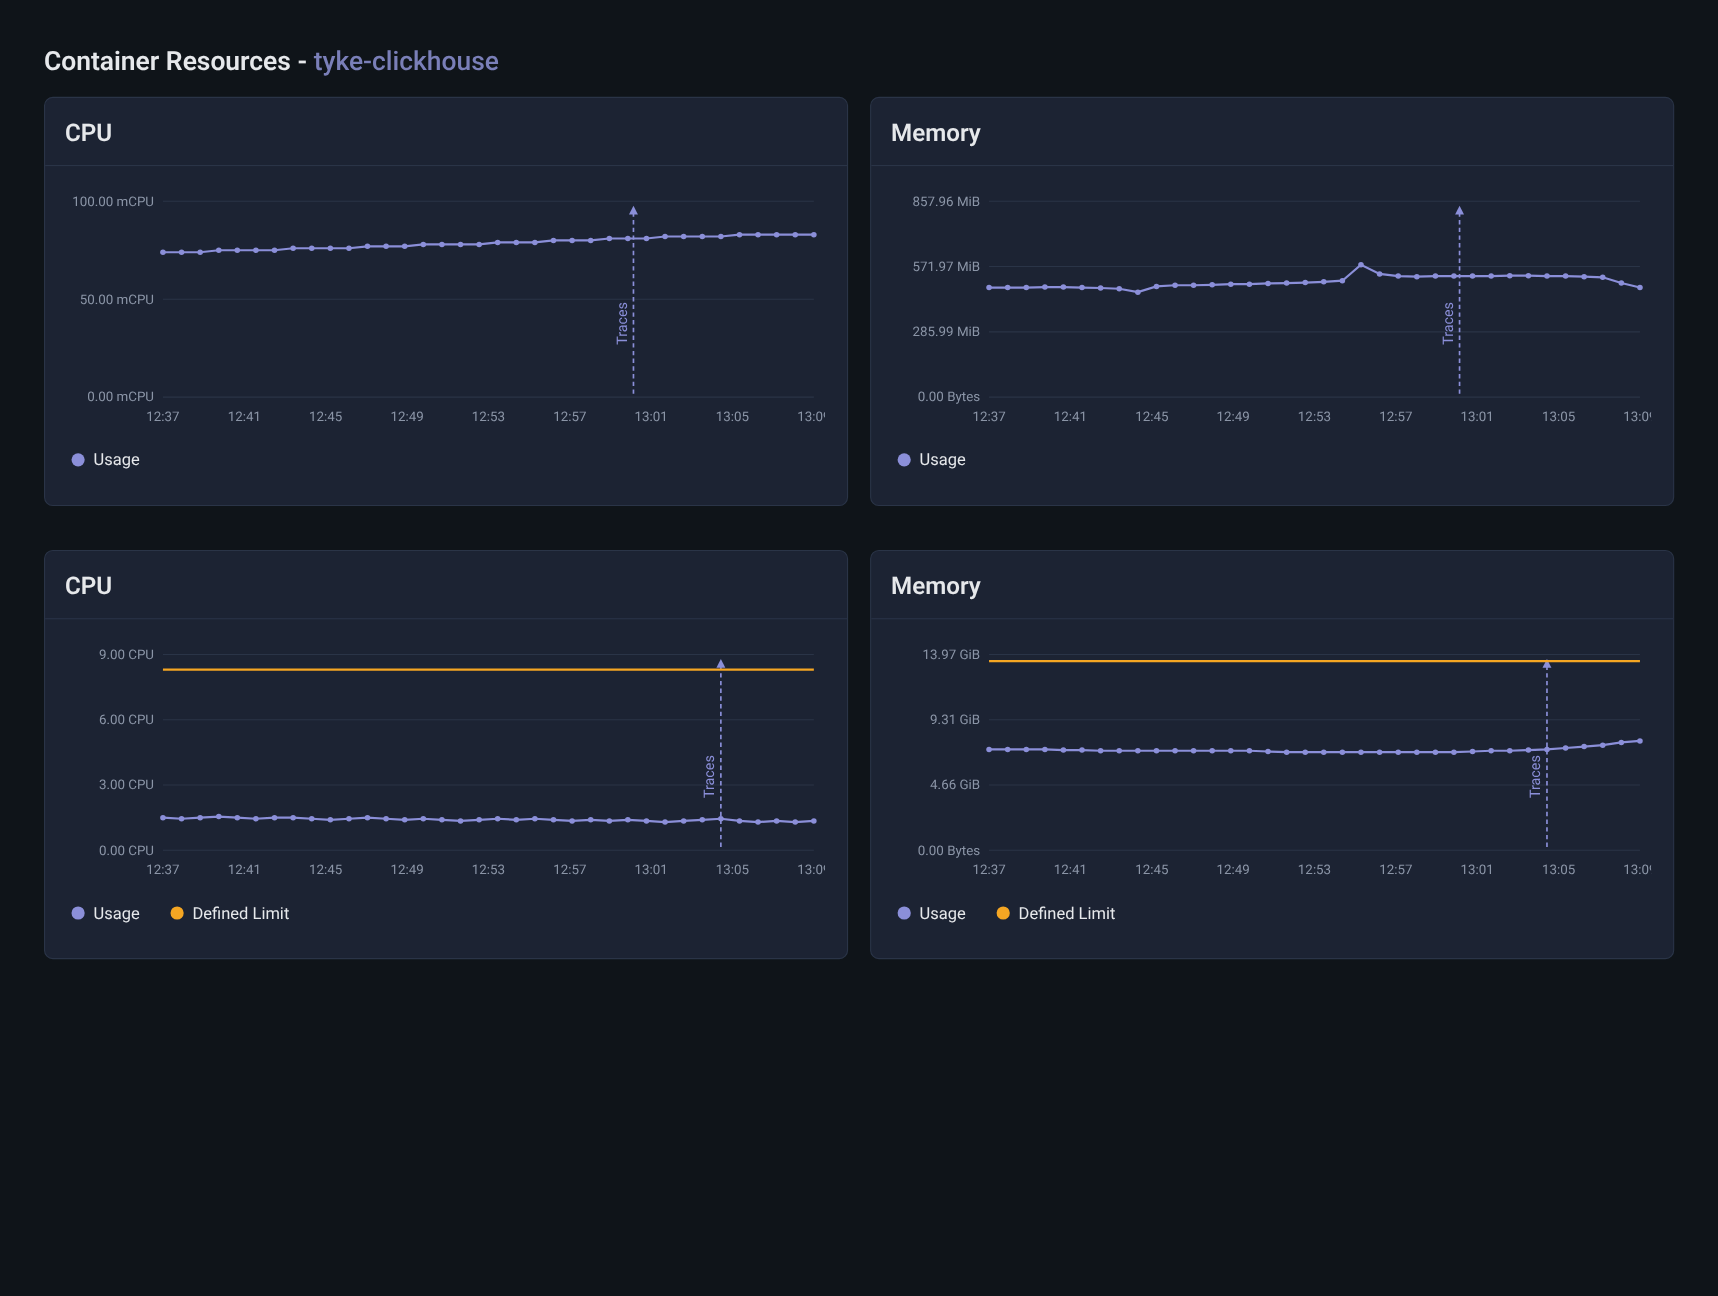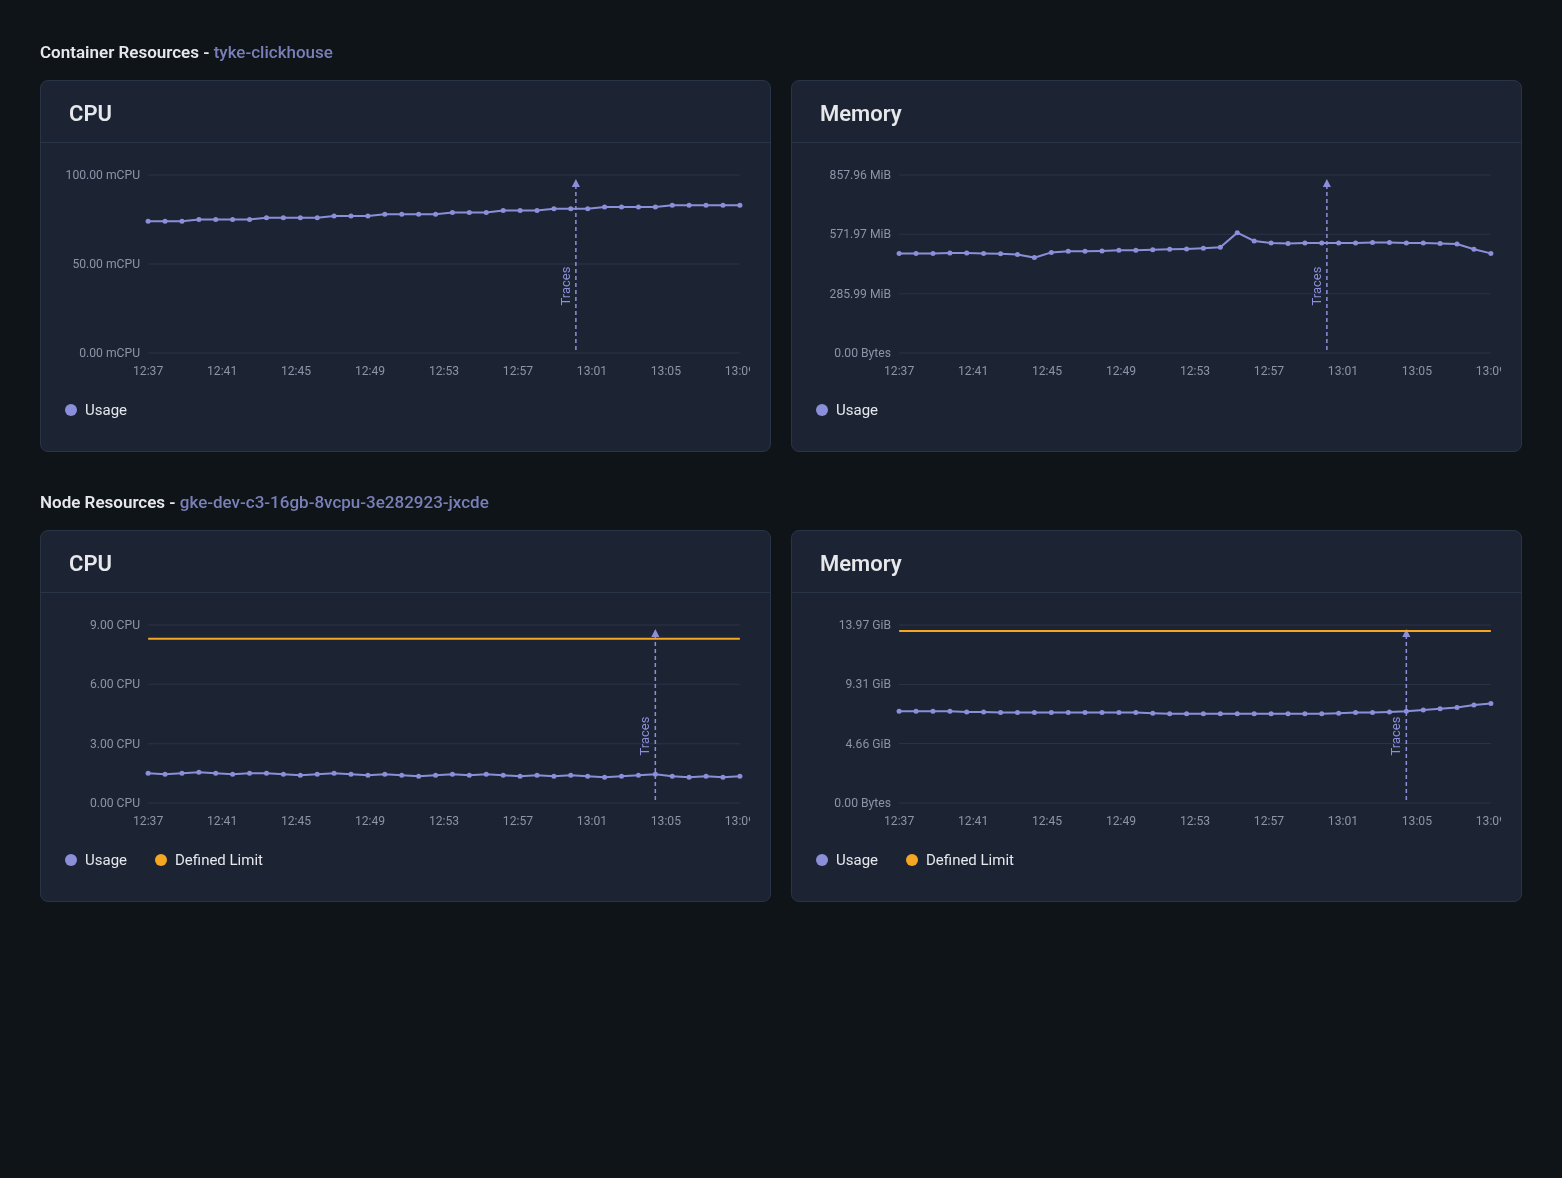--- a/index.html
+++ b/index.html
@@ -16,21 +16,21 @@
   * { box-sizing: border-box; }
   body {
     margin: 0;
     padding: 30px 40px;
     background: var(--bg);
     font-family: -apple-system, BlinkMacSystemFont, "Segoe UI", Roboto, sans-serif;
     color: var(--text);
     width: 1562px;
   }
   .section-title {
-    font-size: 17px;
+    font-size: 24px;
     font-weight: 600;
     margin: 12px 0 18px 0;
   }
   .section-title .muted {
     color: var(--title-muted);
     font-weight: 500;
   }
   .row {
     display: flex;
     gap: 20px;
@@ -38,21 +38,21 @@
   }
   .panel {
     flex: 1;
     background: var(--panel-bg);
     border: 1px solid var(--panel-border);
     border-radius: 8px;
     padding: 0;
     overflow: hidden;
   }
   .panel-header {
-    padding: 20px 24px 16px 28px;
+    padding: 20px 24px 16px 18px;
     border-bottom: 1px solid var(--panel-border);
   }
   .panel-title {
     font-size: 22px;
     font-weight: 600;
     margin: 0;
   }
   .chart-wrap {
     padding: 20px 20px 8px 20px;
   }
@@ -249,23 +249,20 @@
           </svg>
     </div>
     <div class="legend">
           <div class="legend-item">
       <span class="swatch" style="background:#8b8fd9"></span>
       <span>Usage</span>
     </div>
         </div>
   </div>
     </div>
-    <h2 class="section-title">
-    <span>Node Resources - </span><span class="muted">gke-dev-c3-16gb-8vcpu-3e282923-jxcde</span>
-  </h2>
     <div class="row">
       <div class="panel">
     <div class="panel-header">
       <h3 class="panel-title">CPU</h3>
     </div>
     <div class="chart-wrap">
       <svg class="chart" viewBox="0 0 680 220" preserveAspectRatio="none">
             <line class="grid-line" x1="86" x2="670" y1="190" y2="190"></line>
             <text class="axis-label" x="78" y="194" text-anchor="end">0.00 CPU</text>
             <line class="grid-line" x1="86" x2="670" y1="130.66666666666669" y2="130.66666666666669"></line>

